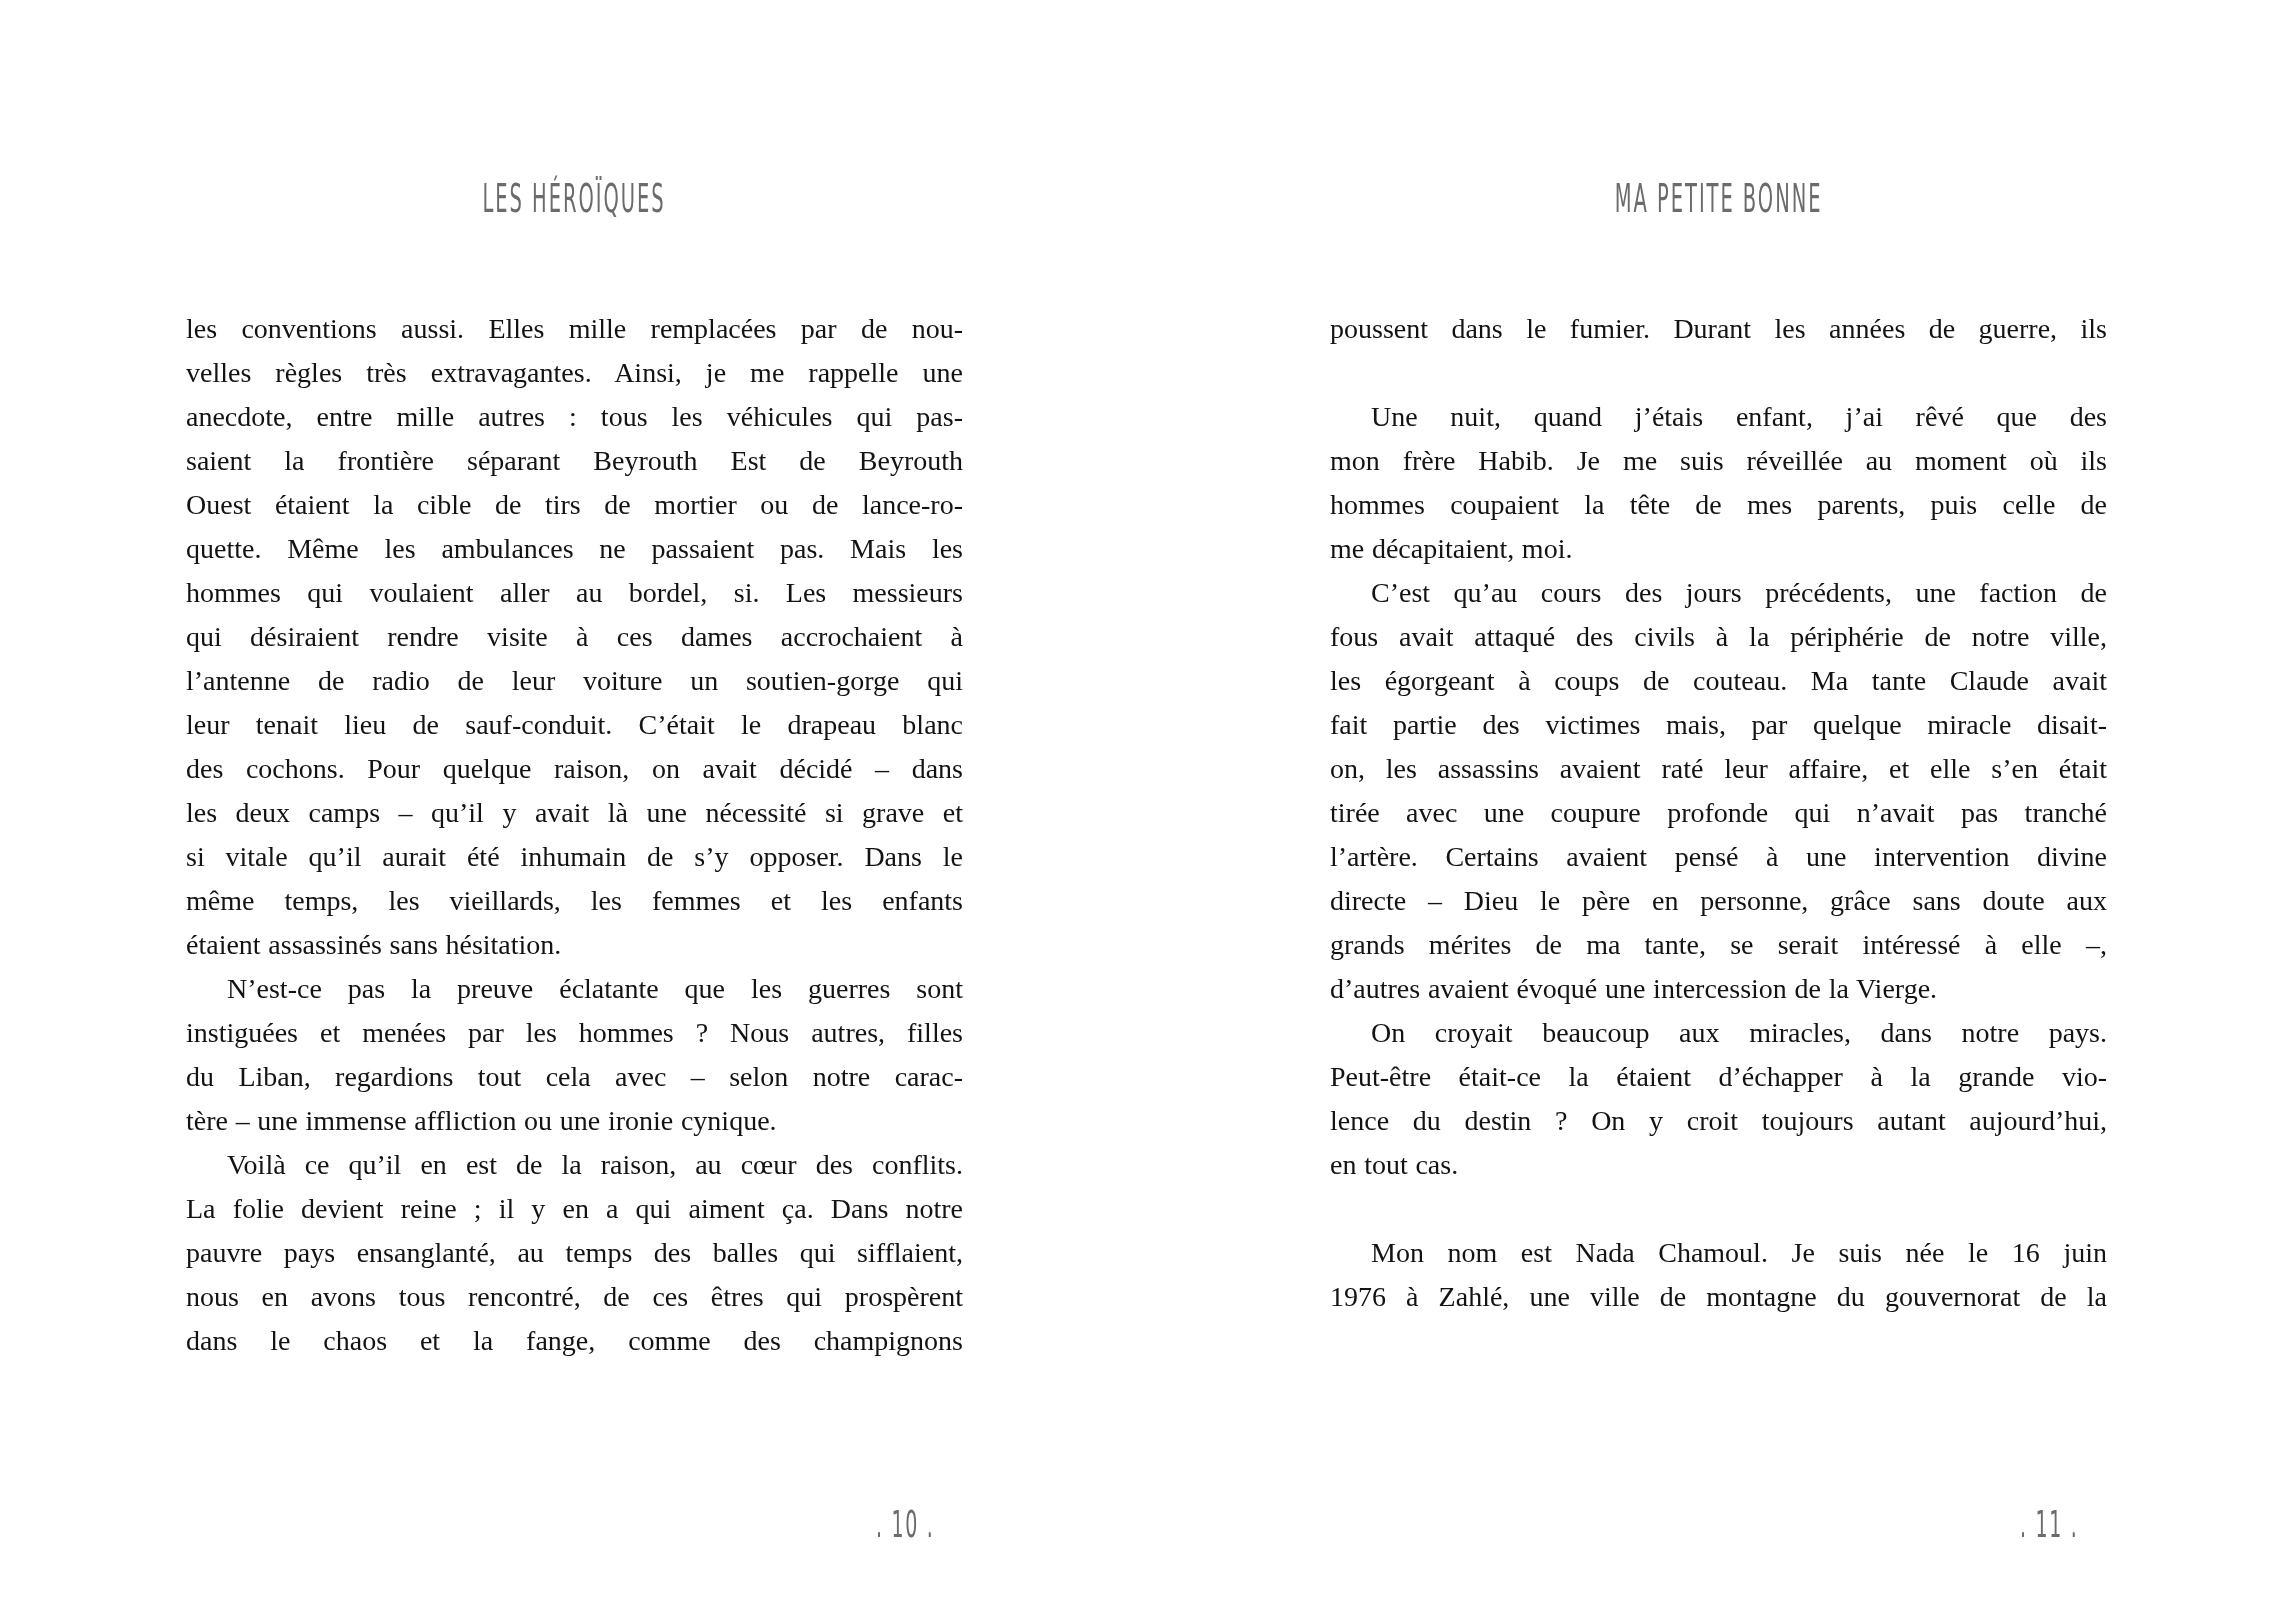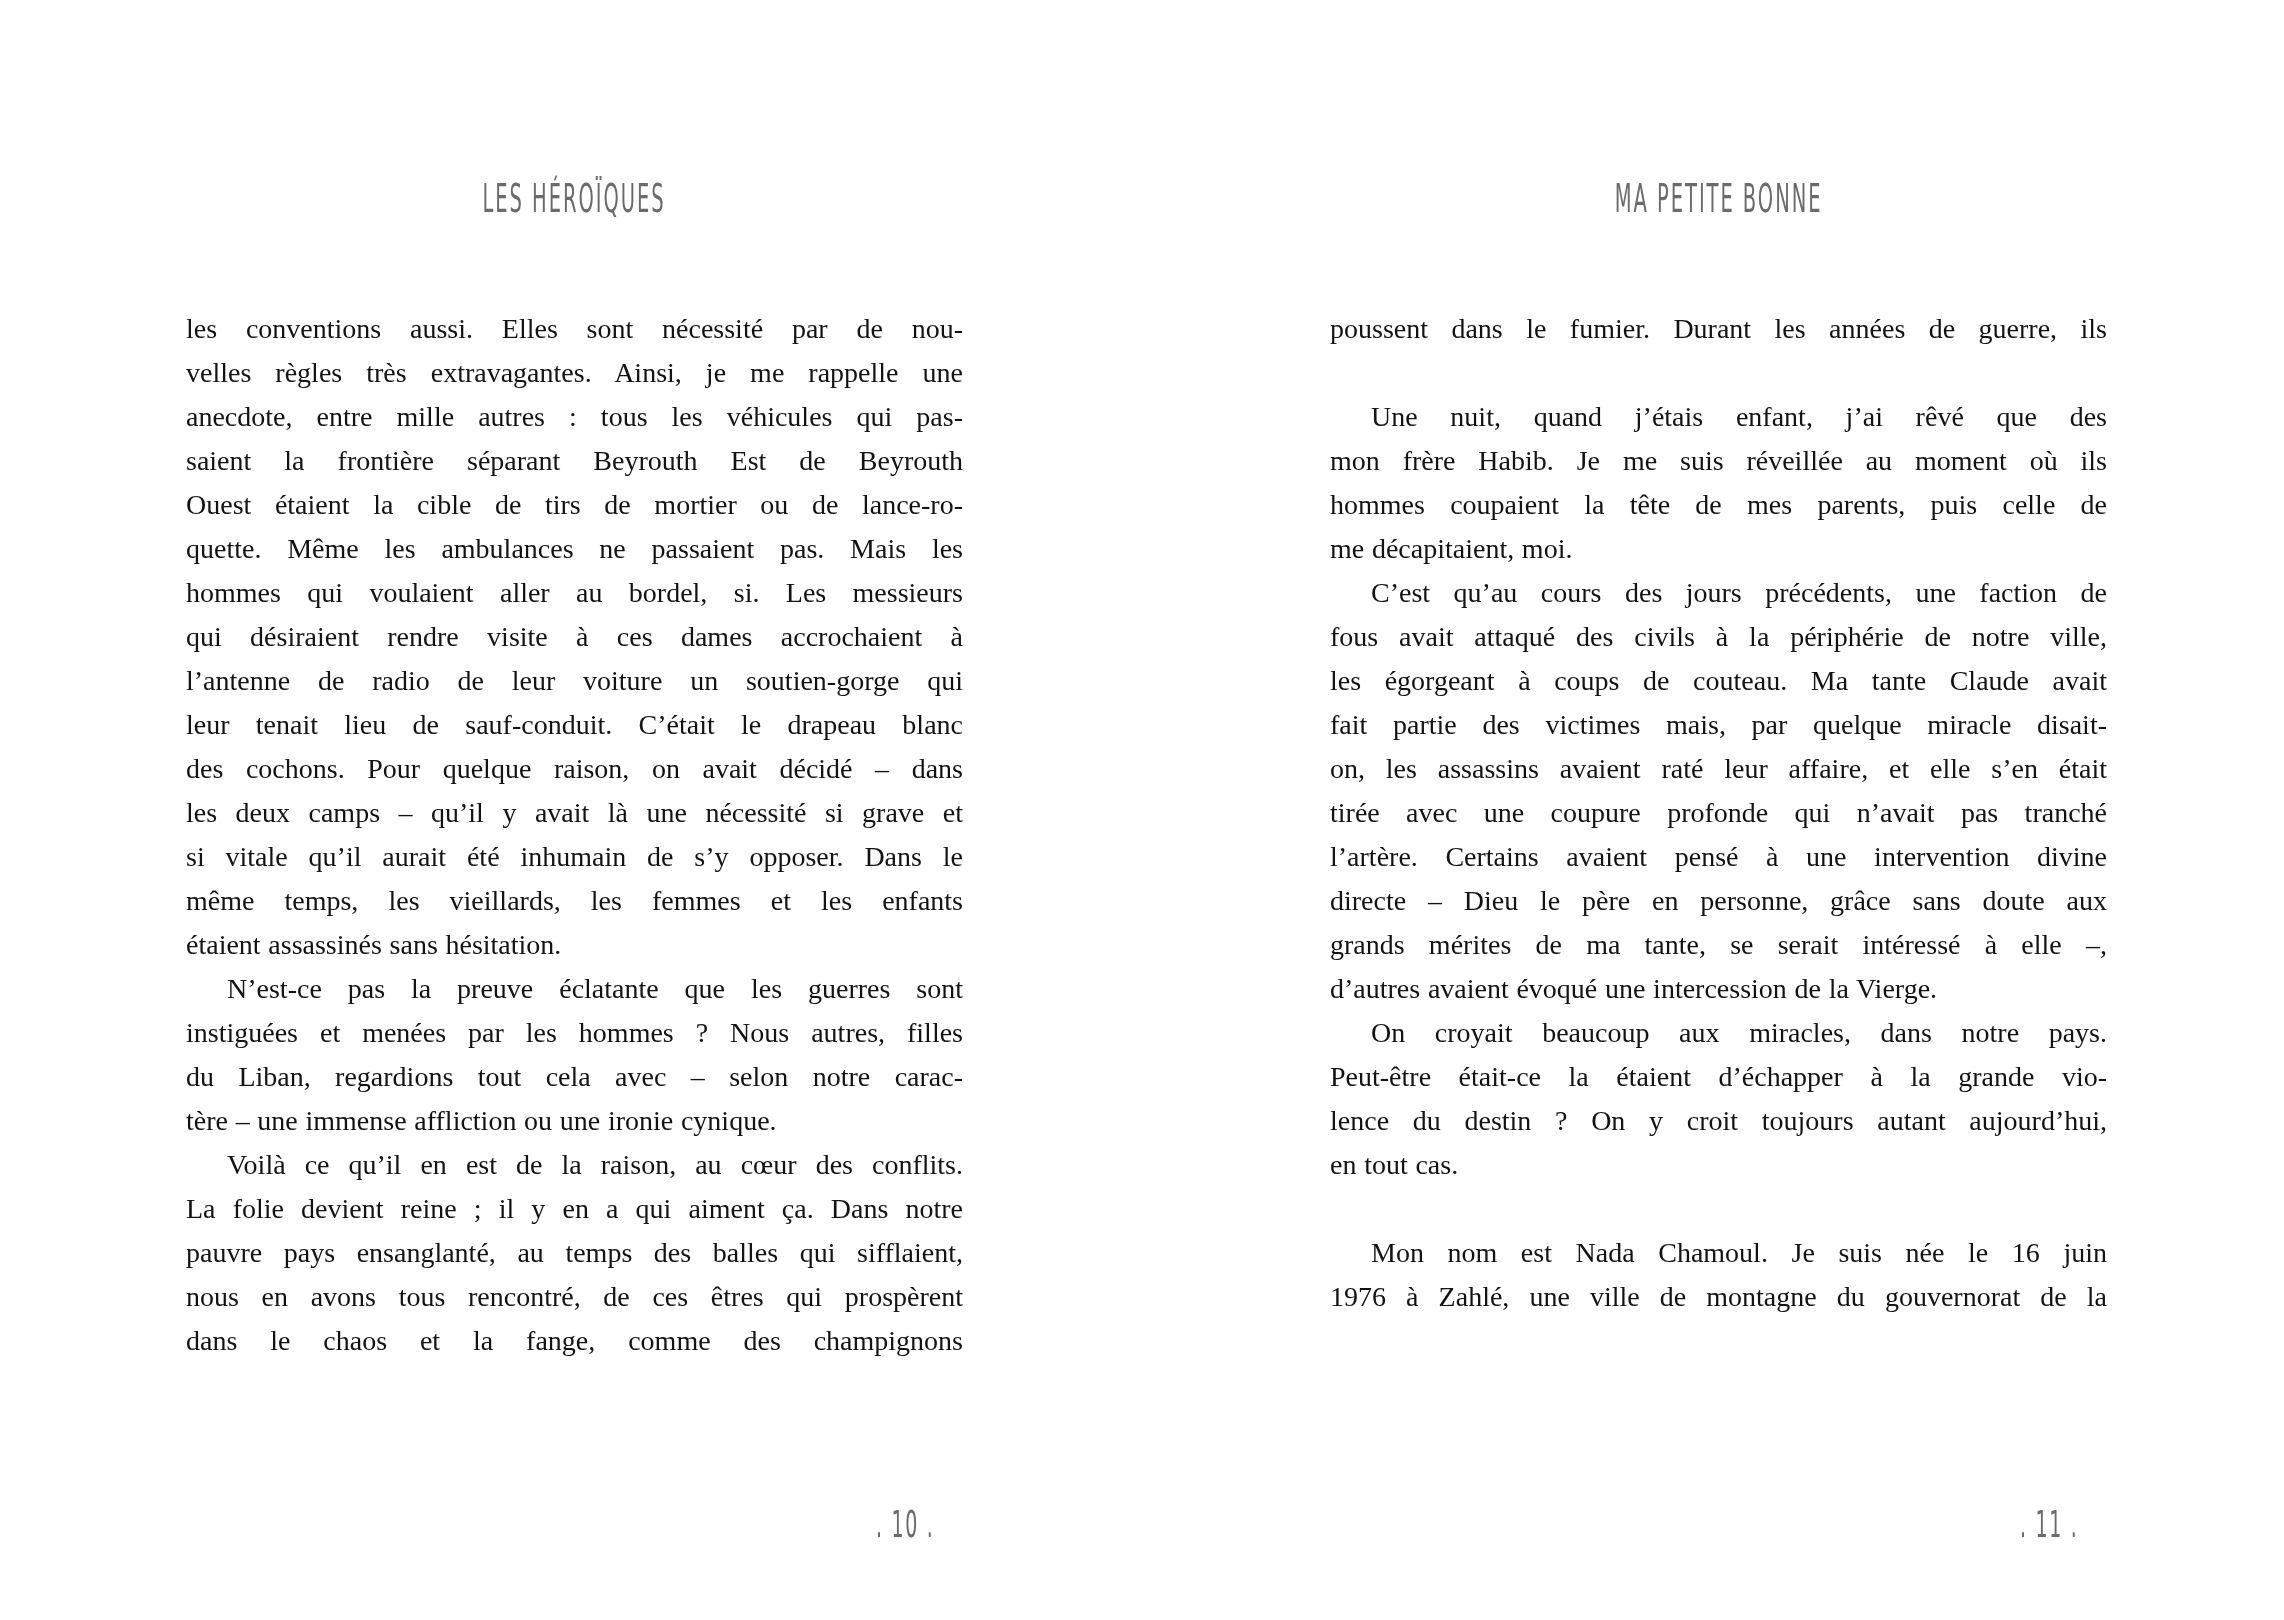--- a/index.html
+++ b/index.html
@@ -76,21 +76,21 @@
 </head>
 <body>
 
 <div class="spread" style="--paper: #ffffff; --ink: #131313; --head: #6b6b6b;">
 
   <section class="page left">
     <div class="running-header">
       <span class="condensed">LES HÉROÏQUES</span>
     </div>
     <div class="text-block">
-        <div class="line">les conventions aussi. Elles sont nécessité par de nou-</div>
+        <div class="line">les conventions aussi. Elles mille remplacées par de nou-</div>
         <div class="line">velles règles très extravagantes. Ainsi, je me rappelle une</div>
         <div class="line">anecdote, entre mille autres : tous les véhicules qui pas-</div>
         <div class="line">saient la frontière séparant Beyrouth Est de Beyrouth</div>
         <div class="line">Ouest étaient la cible de tirs de mortier ou de lance-ro-</div>
         <div class="line">quette. Même les ambulances ne passaient pas. Mais les</div>
         <div class="line">hommes qui voulaient aller au bordel, si. Les messieurs</div>
         <div class="line">qui désiraient rendre visite à ces dames accrochaient à</div>
         <div class="line">l’antenne de radio de leur voiture un soutien-gorge qui</div>
         <div class="line">leur tenait lieu de sauf-conduit. C’était le drapeau blanc</div>
         <div class="line">des cochons. Pour quelque raison, on avait décidé – dans</div>

